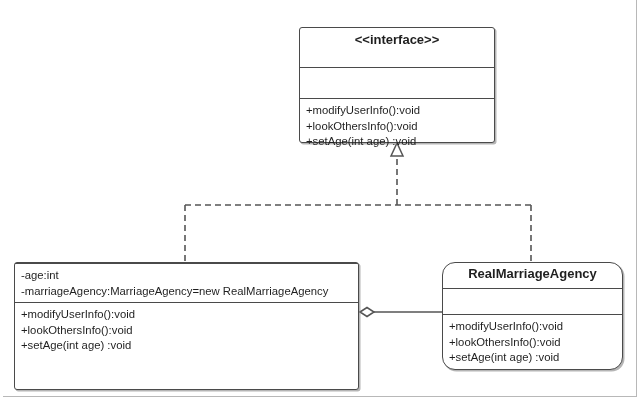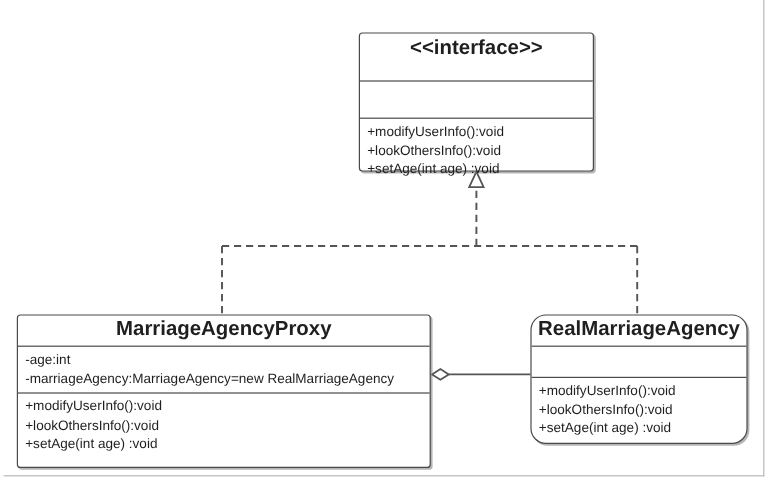--- a/index.html
+++ b/index.html
@@ -32,21 +32,21 @@
     position: absolute;
     background: #ffffff;
     border: 1.6px solid #4a4a4a;
     border-radius: 3px;
     box-sizing: border-box;
     box-shadow: 1.5px 1.5px 0 rgba(120,120,120,0.55);
   }
   .uml-title {
     text-align: center;
     font-weight: bold;
-    font-size: 17px;
+    font-size: 13px;
     color: #1f1f1f;
     line-height: 14px;
     padding: 5px 4px 5px 4px;
     box-sizing: border-box;
   }
   .uml-title .stereo {
     display: block;
     font-weight: bold;
   }
   .uml-sep {
@@ -111,23 +111,20 @@
     <div class="uml-section empty" style="height:30px;"></div>
     <div class="uml-sep"></div>
     <div class="uml-section">
       <div>+modifyUserInfo():void</div>
       <div>+lookOthersInfo():void</div>
       <div>+setAge(int age) :void</div>
     </div>
   </div>
 
   <div class="uml-box" style="left:14px; top:262px; width:345px; height:128px;">
-    <div class="uml-title" style="height:25px; padding-top:4px;">
-      <span>MarriageAgencyProxy</span>
-    </div>
     <div class="uml-sep"></div>
     <div class="uml-section" style="height:38px;">
       <div>-age:int</div>
       <div>-marriageAgency:MarriageAgency=new RealMarriageAgency</div>
     </div>
     <div class="uml-sep"></div>
     <div class="uml-section">
       <div>+modifyUserInfo():void</div>
       <div>+lookOthersInfo():void</div>
       <div>+setAge(int age) :void</div>

